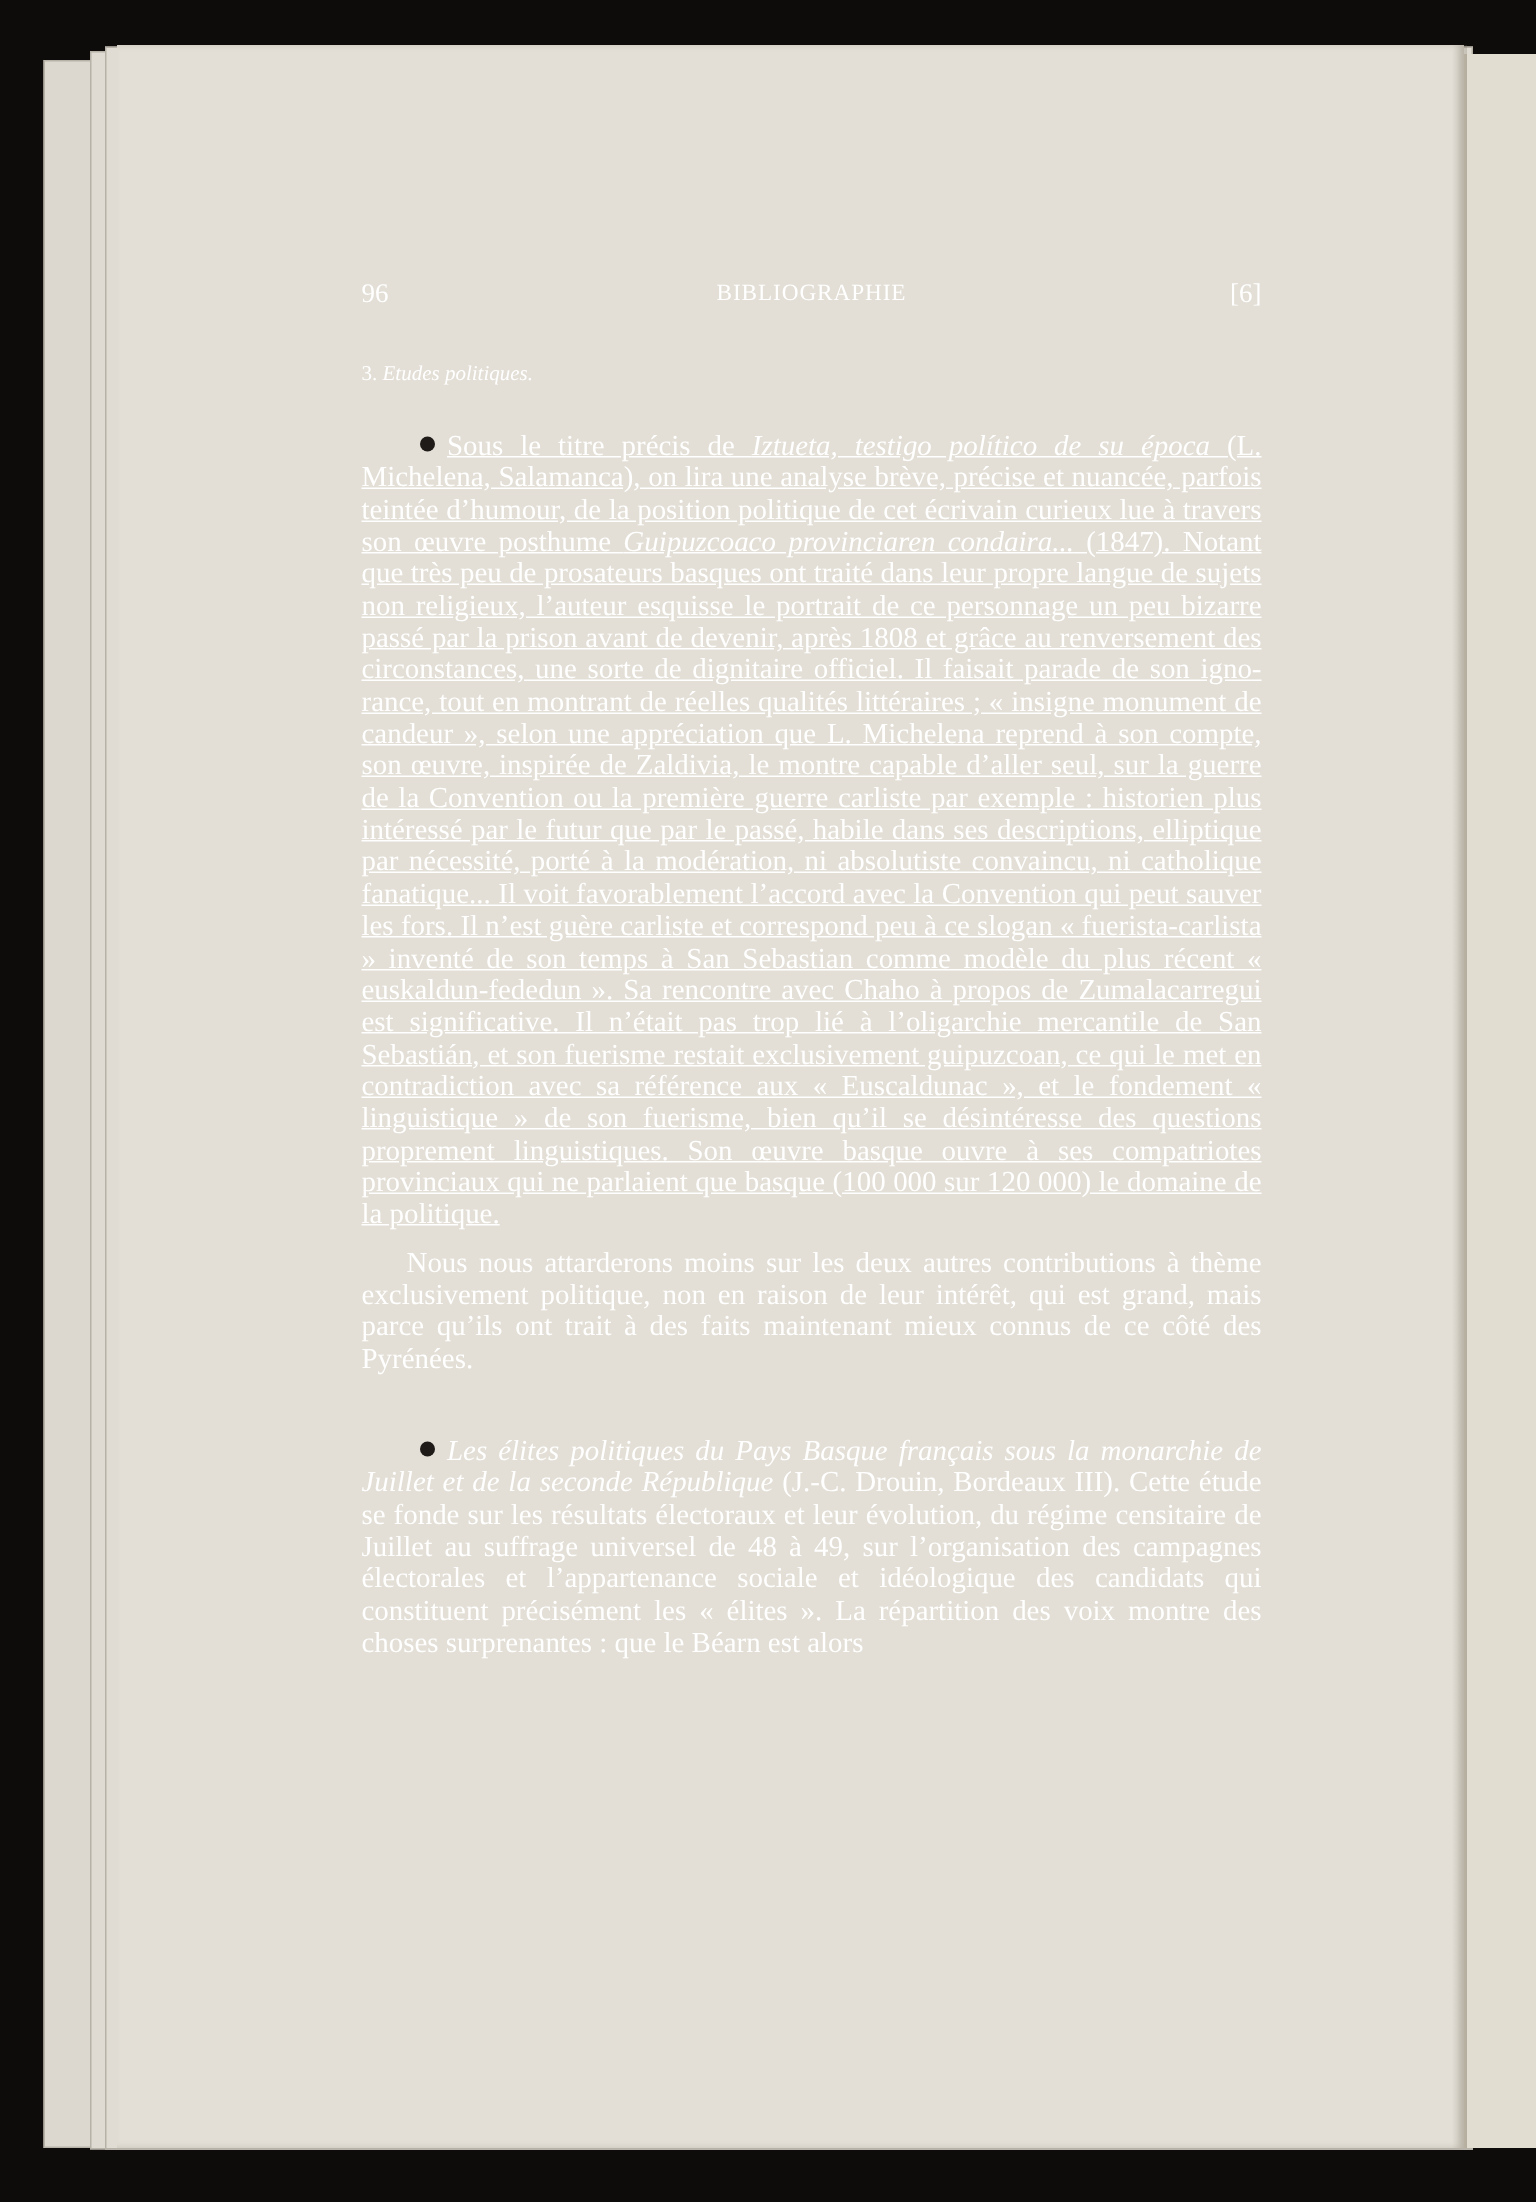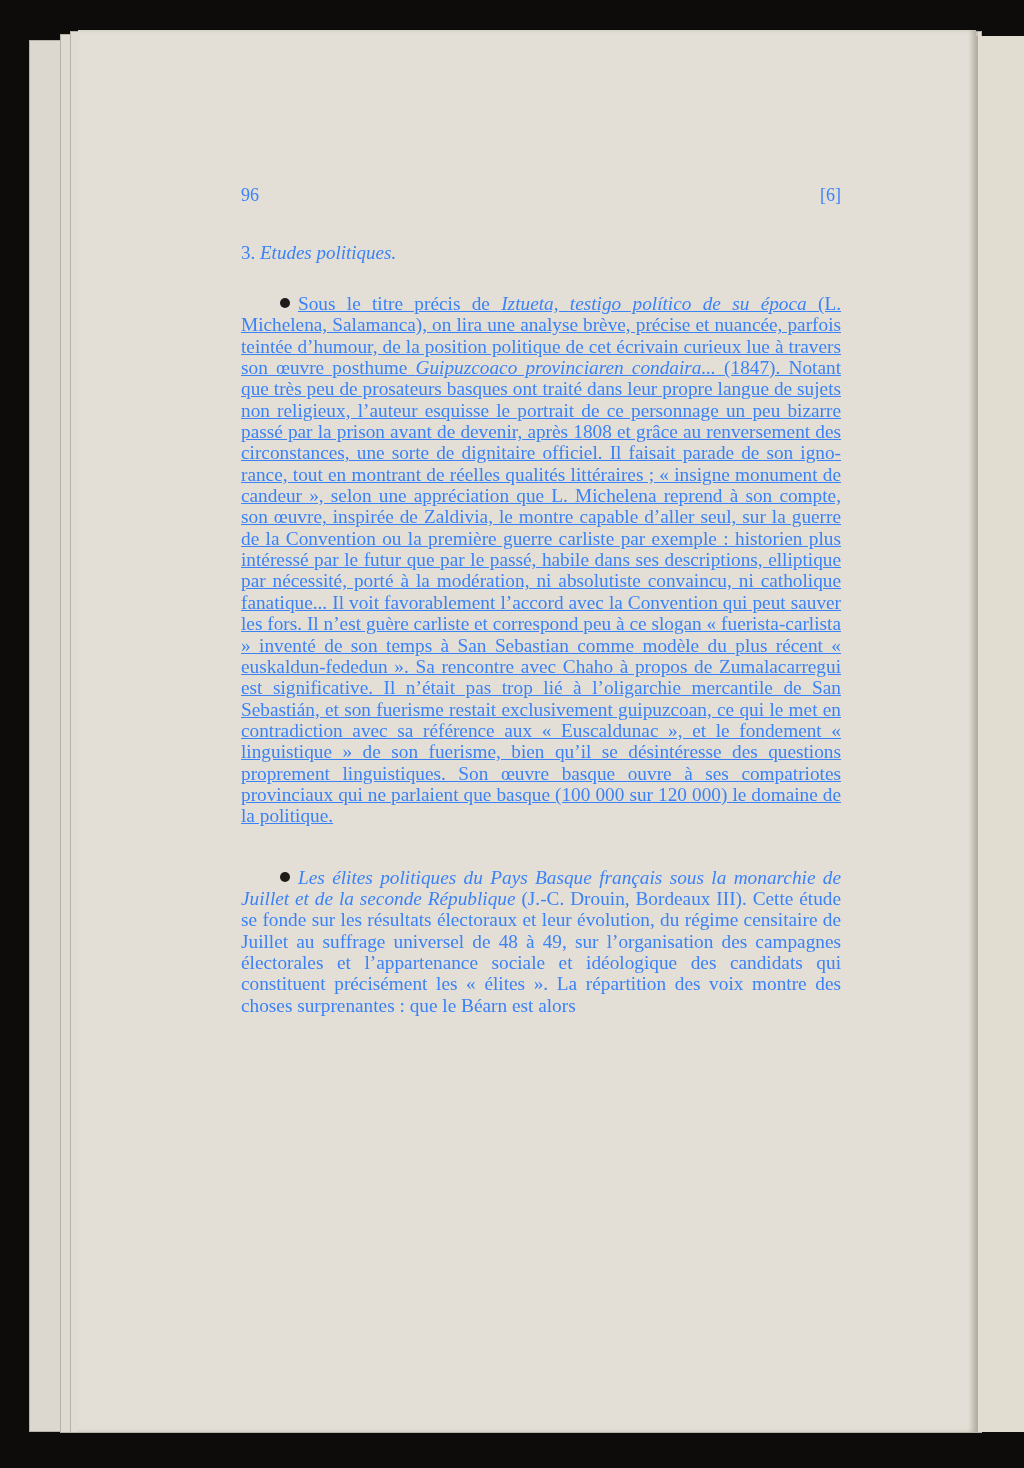--- a/index.html
+++ b/index.html
@@ -32,33 +32,33 @@
     border-left: 2px solid #c9c2b3;
   }
   .fold-shadow {
     position: absolute; left: 968px; top: 30px; width: 10px; height: 1402px;
     background: linear-gradient(to right, rgba(0,0,0,0), rgba(120,110,95,0.25));
   }
   .content {
     position: absolute;
     left: 241px; top: 185px;
     width: 600px;
-    color: #3b82f6;
+    color: #ffffff;
     font-size: 19.3px;
   }
   .running-head {
     position: relative; height: 26px;
     font-size: 18px;
   }
   .running-head .folio { position: absolute; left: 0; top: 0; }
   .running-head .title { position: absolute; left: 0; right: 0; top: 2px; text-align: center; font-size: 15.5px; letter-spacing: 0.6px; }
   .running-head .bracket { position: absolute; right: 0; top: 0; }
   .section-title {
     margin-top: 31px;
-    font-size: 19px;
+    font-size: 14px;
   }
   .section-title i { font-style: italic; }
   p {
     margin: 0;
     text-align: justify;
     line-height: 21.35px;
     hyphens: manual;
   }
   p.first { margin-top: 29px; text-indent: 39px; text-decoration: underline; }
   p.second { margin-top: 11px; text-indent: 30px; }
@@ -76,29 +76,33 @@
 <div class="stack s2"></div>
 <div class="stack s3"></div>
 <div class="next-page"></div>
 
 <div class="page"></div>
 <div class="fold-shadow"></div>
 
 <div class="content">
   <div class="running-head">
     <span class="folio">96</span>
+    <span class="title">BIBLIOGRAPHIE</span>
     <span class="bracket">[6]</span>
   </div>
 
   <div class="section-title">
     <span>3.</span>
     <i>Etudes politiques.</i>
   </div>
 
   <p class="first">
     <span class="bullet"></span><span>Sous le titre précis de </span><i>Iztueta, testigo político de su época</i><span> (L. Michelena, Salamanca), on lira une analyse brève, précise et nuancée, parfois teintée d’humour, de la position politique de cet écrivain curieux lue à travers son œuvre posthume </span><i>Guipuzcoaco provinciaren condaira...</i><span> (1847). Notant que très peu de prosateurs basques ont traité dans leur propre langue de sujets non religieux, l’auteur esquisse le portrait de ce personnage un peu bizarre passé par la prison avant de devenir, après 1808 et grâce au renversement des circonstances, une sorte de dignitaire officiel. Il faisait parade de son igno­rance, tout en montrant de réelles qualités littéraires ; « insigne monument de candeur », selon une appréciation que L. Miche­lena reprend à son compte, son œuvre, inspirée de Zaldivia, le montre capable d’aller seul, sur la guerre de la Convention ou la première guerre carliste par exemple : historien plus intéressé par le futur que par le passé, habile dans ses descrip­tions, elliptique par nécessité, porté à la modération, ni abso­lutiste convaincu, ni catholique fanatique... Il voit favorable­ment l’accord avec la Convention qui peut sauver les fors. Il n’est guère carliste et correspond peu à ce slogan « fuerista-carlista » inventé de son temps à San Sebastian comme modèle du plus récent « euskaldun-fededun ». Sa rencontre avec Chaho à propos de Zumalacarregui est significative. Il n’était pas trop lié à l’oligarchie mercantile de San Sebastián, et son fue­risme restait exclusivement guipuzcoan, ce qui le met en contradiction avec sa référence aux « Euscaldunac », et le fondement « linguistique » de son fuerisme, bien qu’il se dés­intéresse des questions proprement linguistiques. Son œuvre basque ouvre à ses compatriotes provinciaux qui ne parlaient que basque (100 000 sur 120 000) le domaine de la politique.</span>
   </p>
 
+  <p class="second">
+    <span>Nous nous attarderons moins sur les deux autres contri­butions à thème exclusivement politique, non en raison de leur intérêt, qui est grand, mais parce qu’ils ont trait à des faits maintenant mieux connus de ce côté des Pyrénées.</span>
+  </p>
 
   <p class="third">
     <span class="bullet"></span><i>Les élites politiques du Pays Basque français sous la monarchie de Juillet et de la seconde République</i><span> (J.-C. Drouin, Bordeaux III). Cette étude se fonde sur les résultats électoraux et leur évolution, du régime censitaire de Juillet au suffrage universel de 48 à 49, sur l’organisation des campagnes électo­rales et l’appartenance sociale et idéologique des candidats qui constituent précisément les « élites ». La répartition des voix montre des choses surprenantes : que le Béarn est alors</span>
   </p>
 </div>
 
 </body></html>

